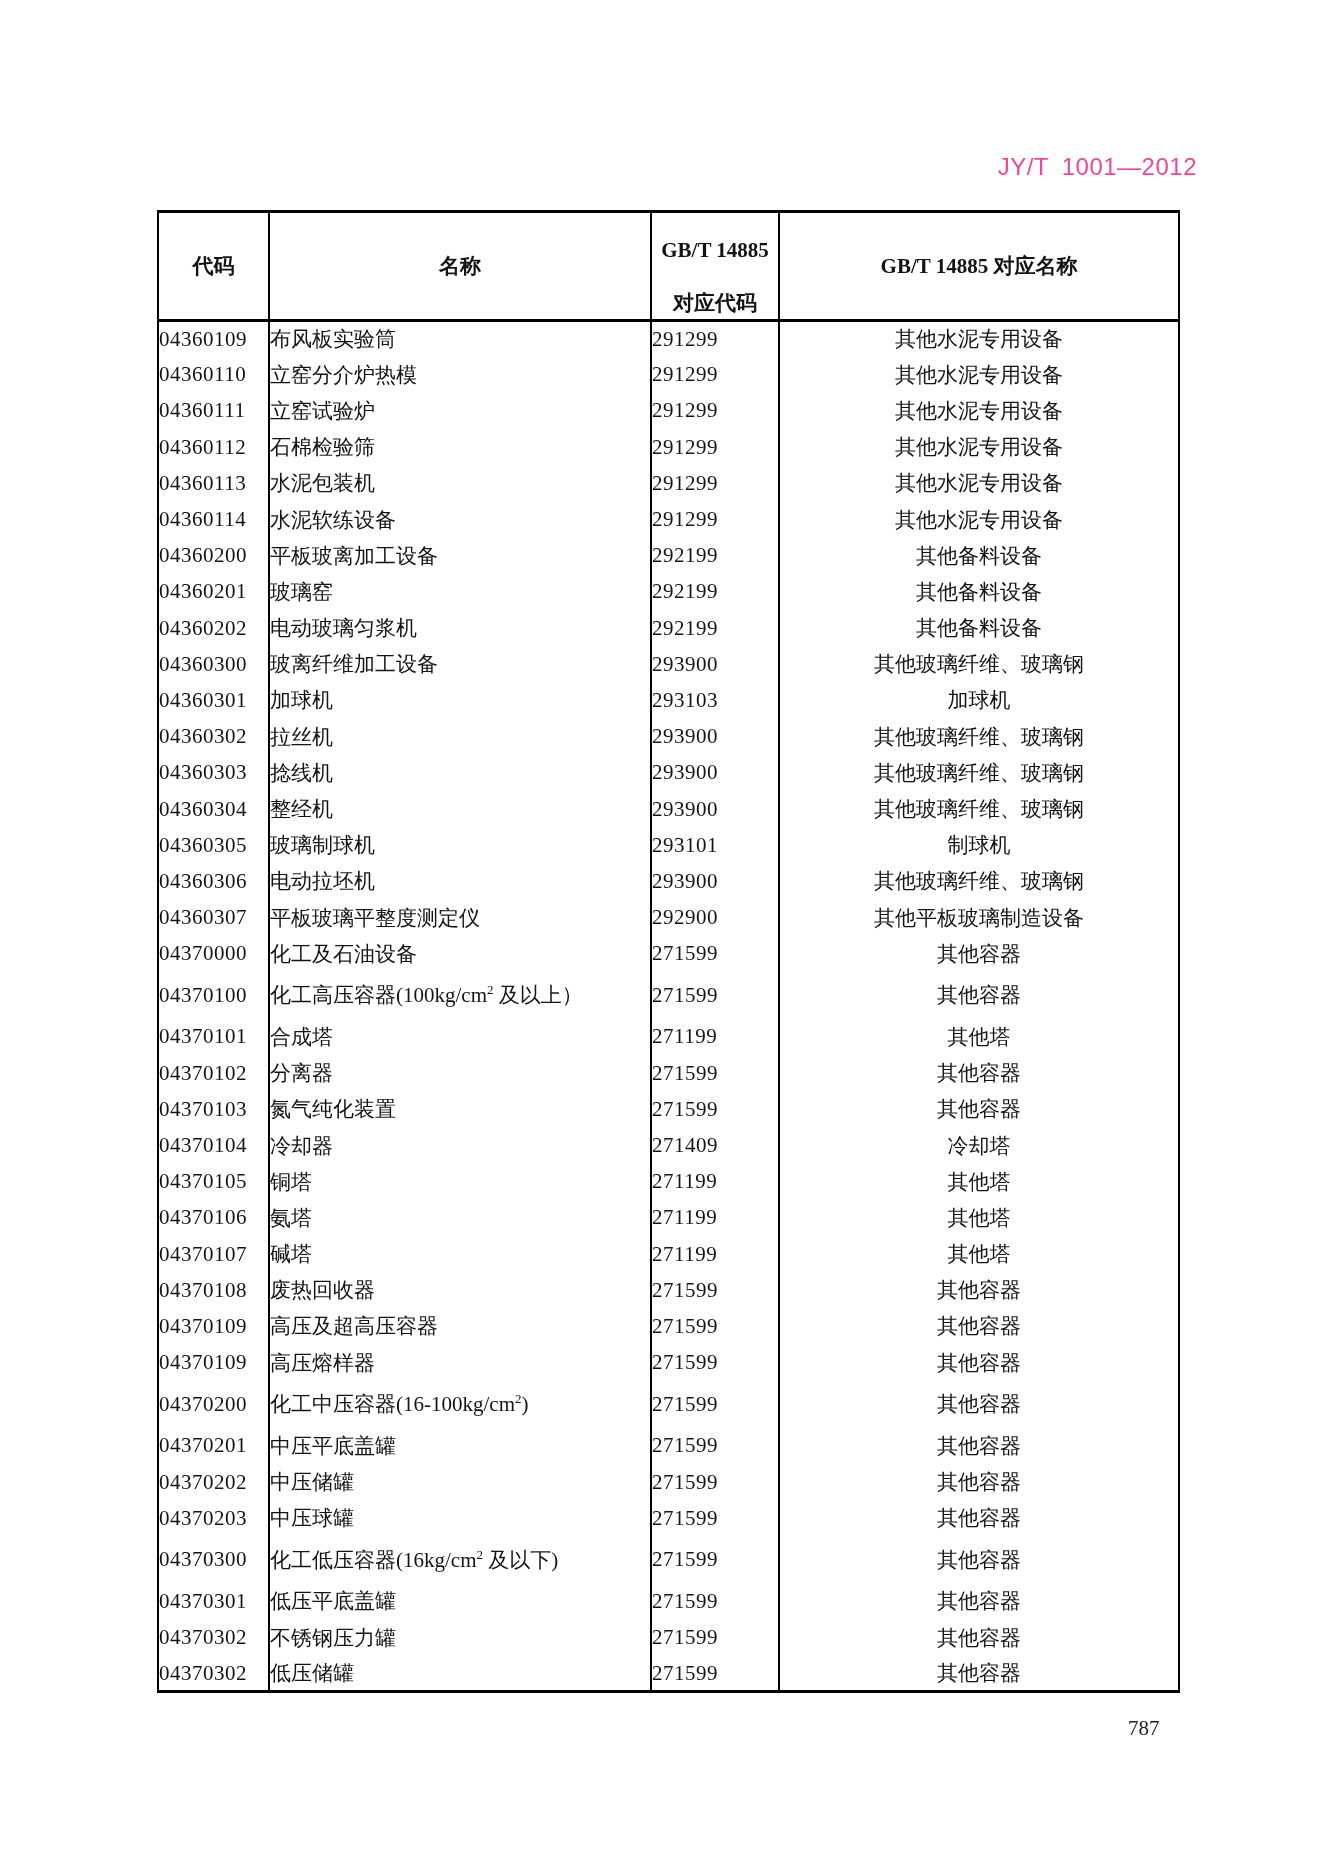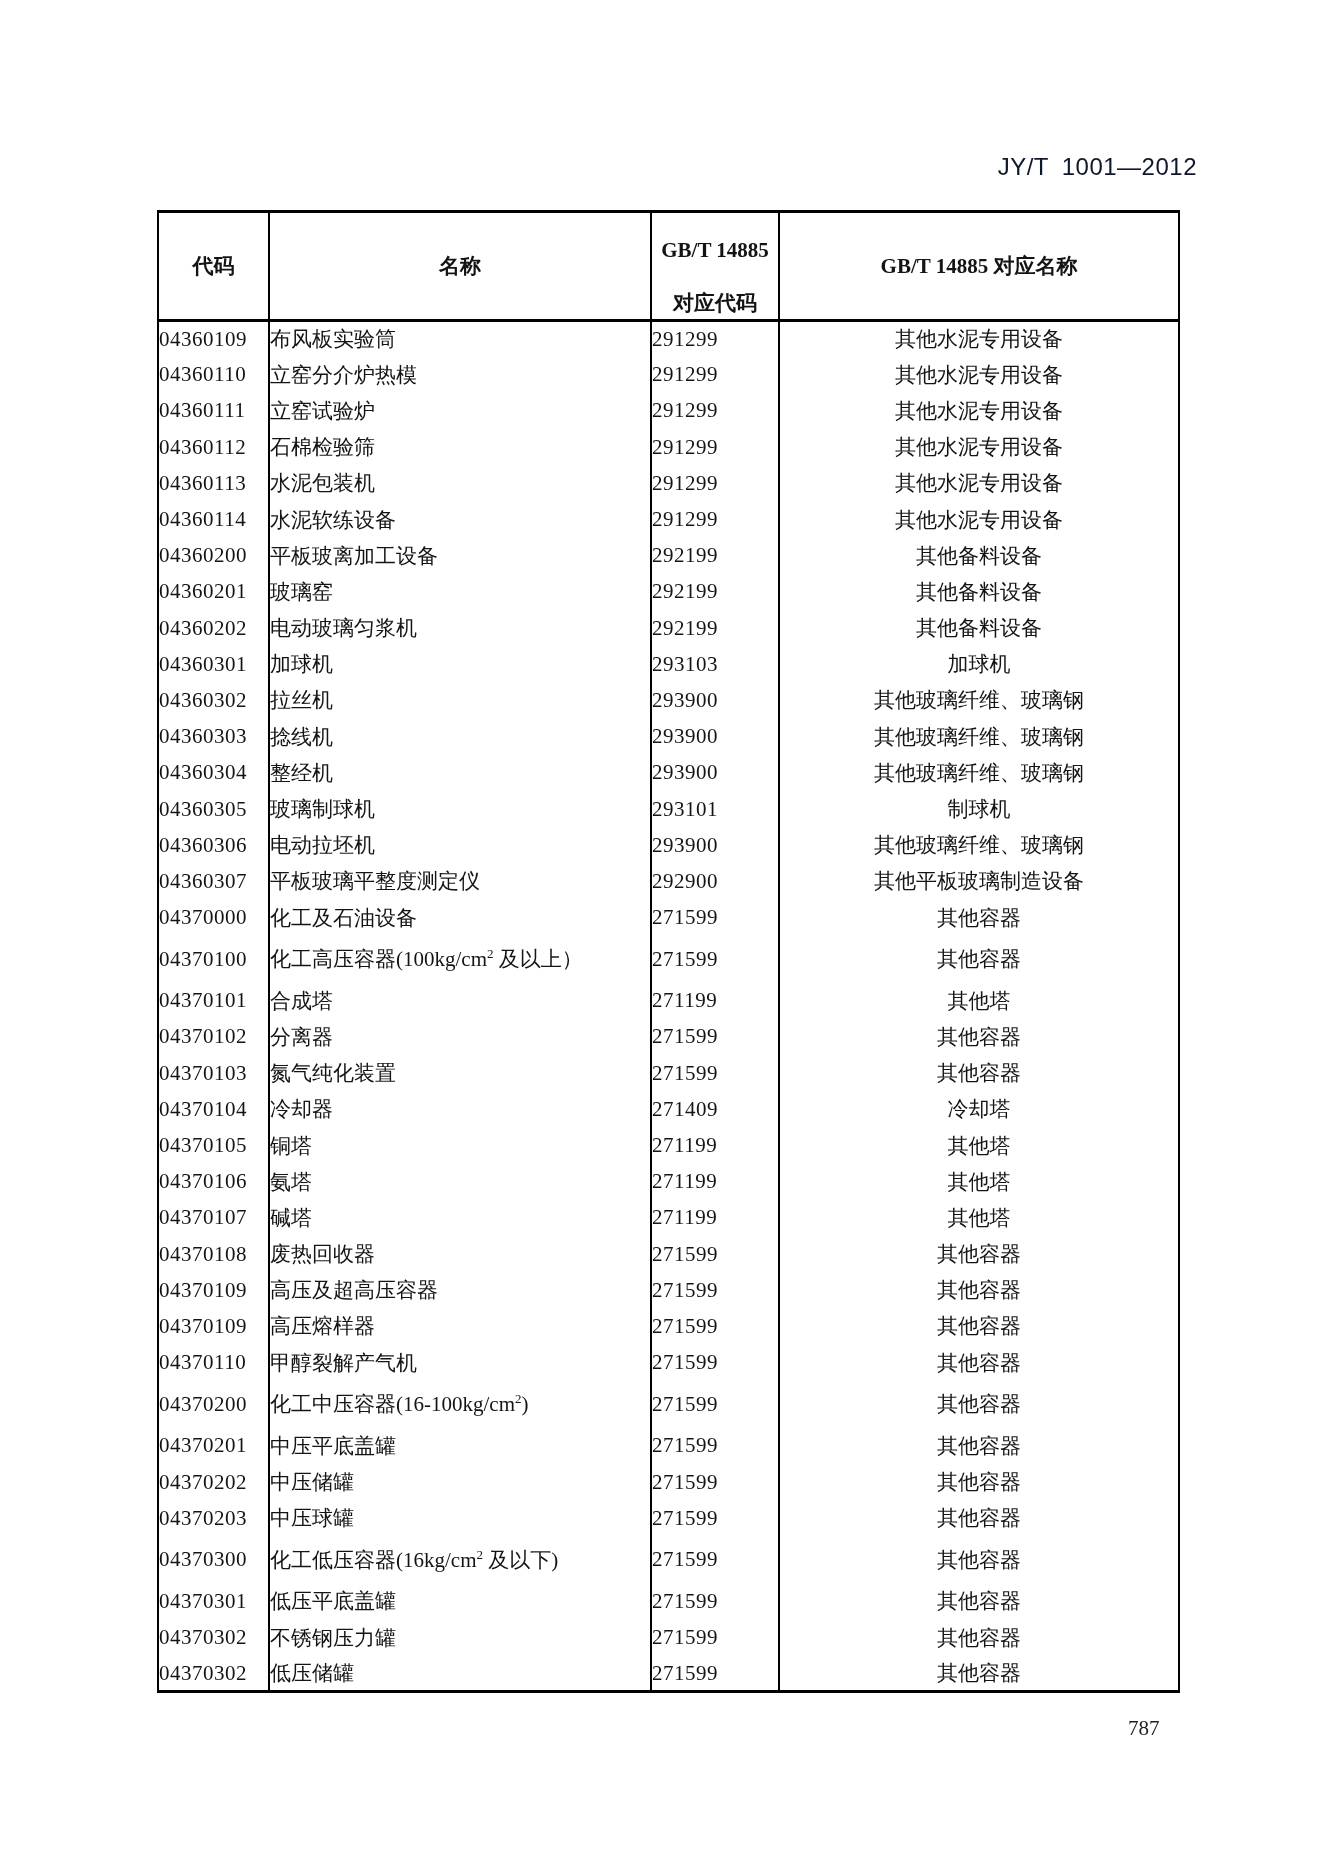--- a/index.html
+++ b/index.html
@@ -13,21 +13,21 @@
     overflow: hidden;
   }
   .doc-ref {
     position: absolute;
     top: 153px;
     right: 126px;
     font-family: "Liberation Sans", "DejaVu Sans", sans-serif;
     font-size: 24px;
     letter-spacing: 0.5px;
     word-spacing: 6px;
-    color: #0f172a;
+    color: #ec4899;
   }
   table.mapping-table {
     position: absolute;
     left: 157px;
     top: 210px;
     width: 1021px;
     border-collapse: collapse;
     table-layout: fixed;
     border: 2px solid #000;
     border-top-width: 3px;
@@ -145,20 +145,26 @@
           <td class="gbcode">292199</td>
           <td class="gbname">其他备料设备</td>
         </tr>
         <tr>
           <td class="code">04360202</td>
           <td class="name">电动玻璃匀浆机</td>
           <td class="gbcode">292199</td>
           <td class="gbname">其他备料设备</td>
         </tr>
         <tr>
+          <td class="code">04360300</td>
+          <td class="name">玻离纤维加工设备</td>
+          <td class="gbcode">293900</td>
+          <td class="gbname">其他玻璃纤维、玻璃钢</td>
+        </tr>
+        <tr>
           <td class="code">04360301</td>
           <td class="name">加球机</td>
           <td class="gbcode">293103</td>
           <td class="gbname">加球机</td>
         </tr>
         <tr>
           <td class="code">04360302</td>
           <td class="name">拉丝机</td>
           <td class="gbcode">293900</td>
           <td class="gbname">其他玻璃纤维、玻璃钢</td>
@@ -258,26 +264,20 @@
           <td class="name">高压及超高压容器</td>
           <td class="gbcode">271599</td>
           <td class="gbname">其他容器</td>
         </tr>
         <tr>
           <td class="code">04370109</td>
           <td class="name">高压熔样器</td>
           <td class="gbcode">271599</td>
           <td class="gbname">其他容器</td>
         </tr>
-        <tr>
-          <td class="code">04370110</td>
-          <td class="name">甲醇裂解产气机</td>
-          <td class="gbcode">271599</td>
-          <td class="gbname">其他容器</td>
-        </tr>
         <tr class="tall">
           <td class="code">04370200</td>
           <td class="name">化工中压容器(16-100kg/cm<sup>2</sup>)</td>
           <td class="gbcode">271599</td>
           <td class="gbname">其他容器</td>
         </tr>
         <tr>
           <td class="code">04370201</td>
           <td class="name">中压平底盖罐</td>
           <td class="gbcode">271599</td>

